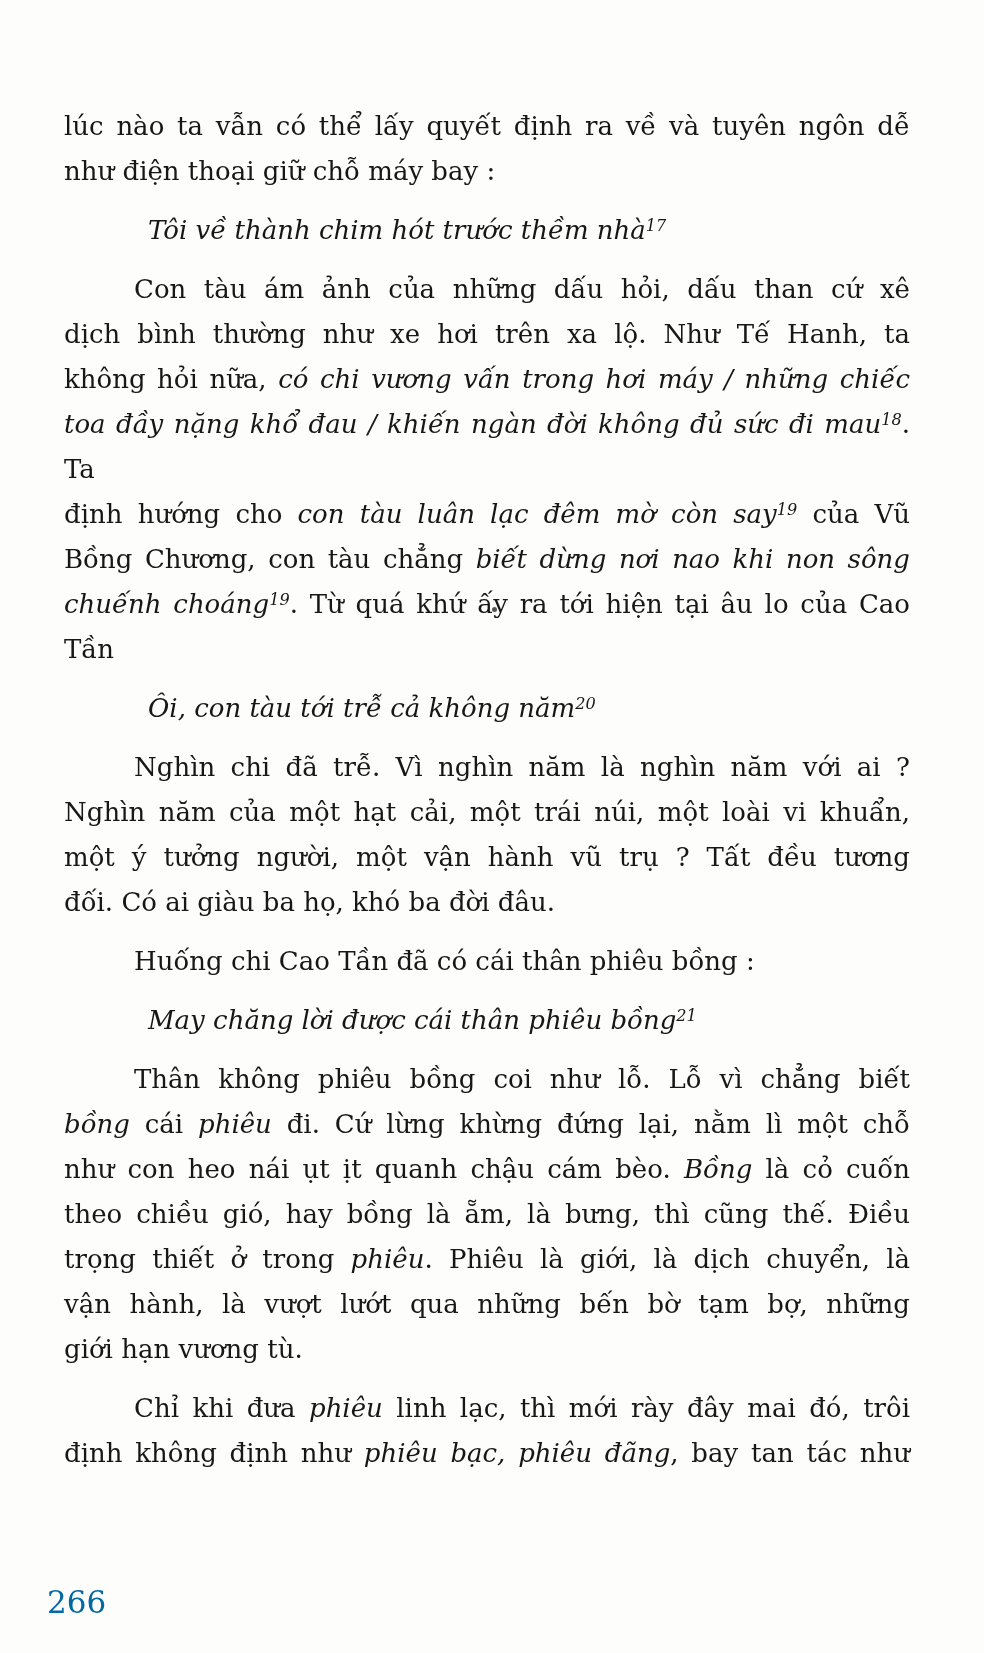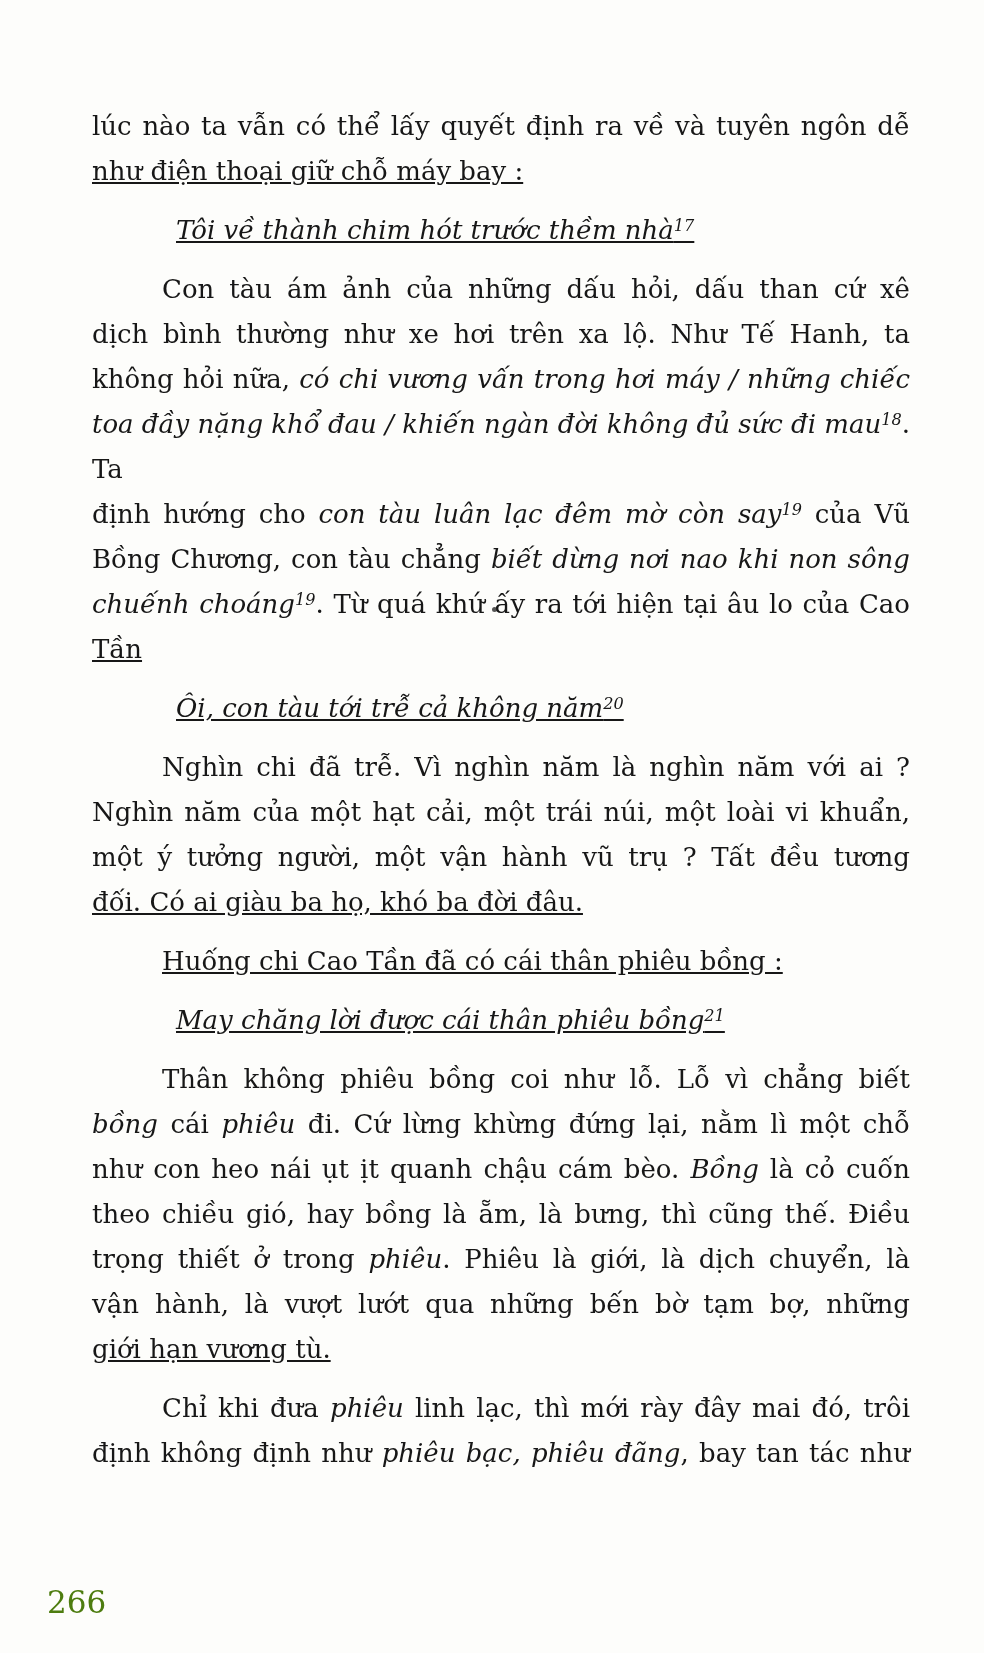--- a/index.html
+++ b/index.html
@@ -19,38 +19,37 @@
     width: 846px;
   }
   .para { margin: 0 0 14px 0; }
   .quote { margin: 14px 0 14px 84px; }
   .line {
     font-size: 26px;
     line-height: 45px;
     text-align: justify;
     text-align-last: justify;
     white-space: normal;
-    margin-left: 28px;
   }
-  .line.end { text-align-last: left; text-decoration: underline; }
+  .line.end { text-align-last: left; }
   .quote .line { text-align-last: left; }
   .line.indent { text-indent: 70px; }
   .it { font-style: italic; }
   .sup {
     font-size: 0.62em;
     position: relative;
     top: -0.48em;
     line-height: 0;
   }
   .page-number {
     position: absolute;
     left: 47px;
     top: 1584px;
     font-size: 31px;
-    color: #4d7c0f;
+    color: #0369a1;
   }
   .artifact-dot {
     position: absolute;
     left: 492px;
     top: 607px;
     width: 5px;
     height: 5px;
     border-radius: 50%;
     background: #2a2a2a;
     opacity: 0.8;

